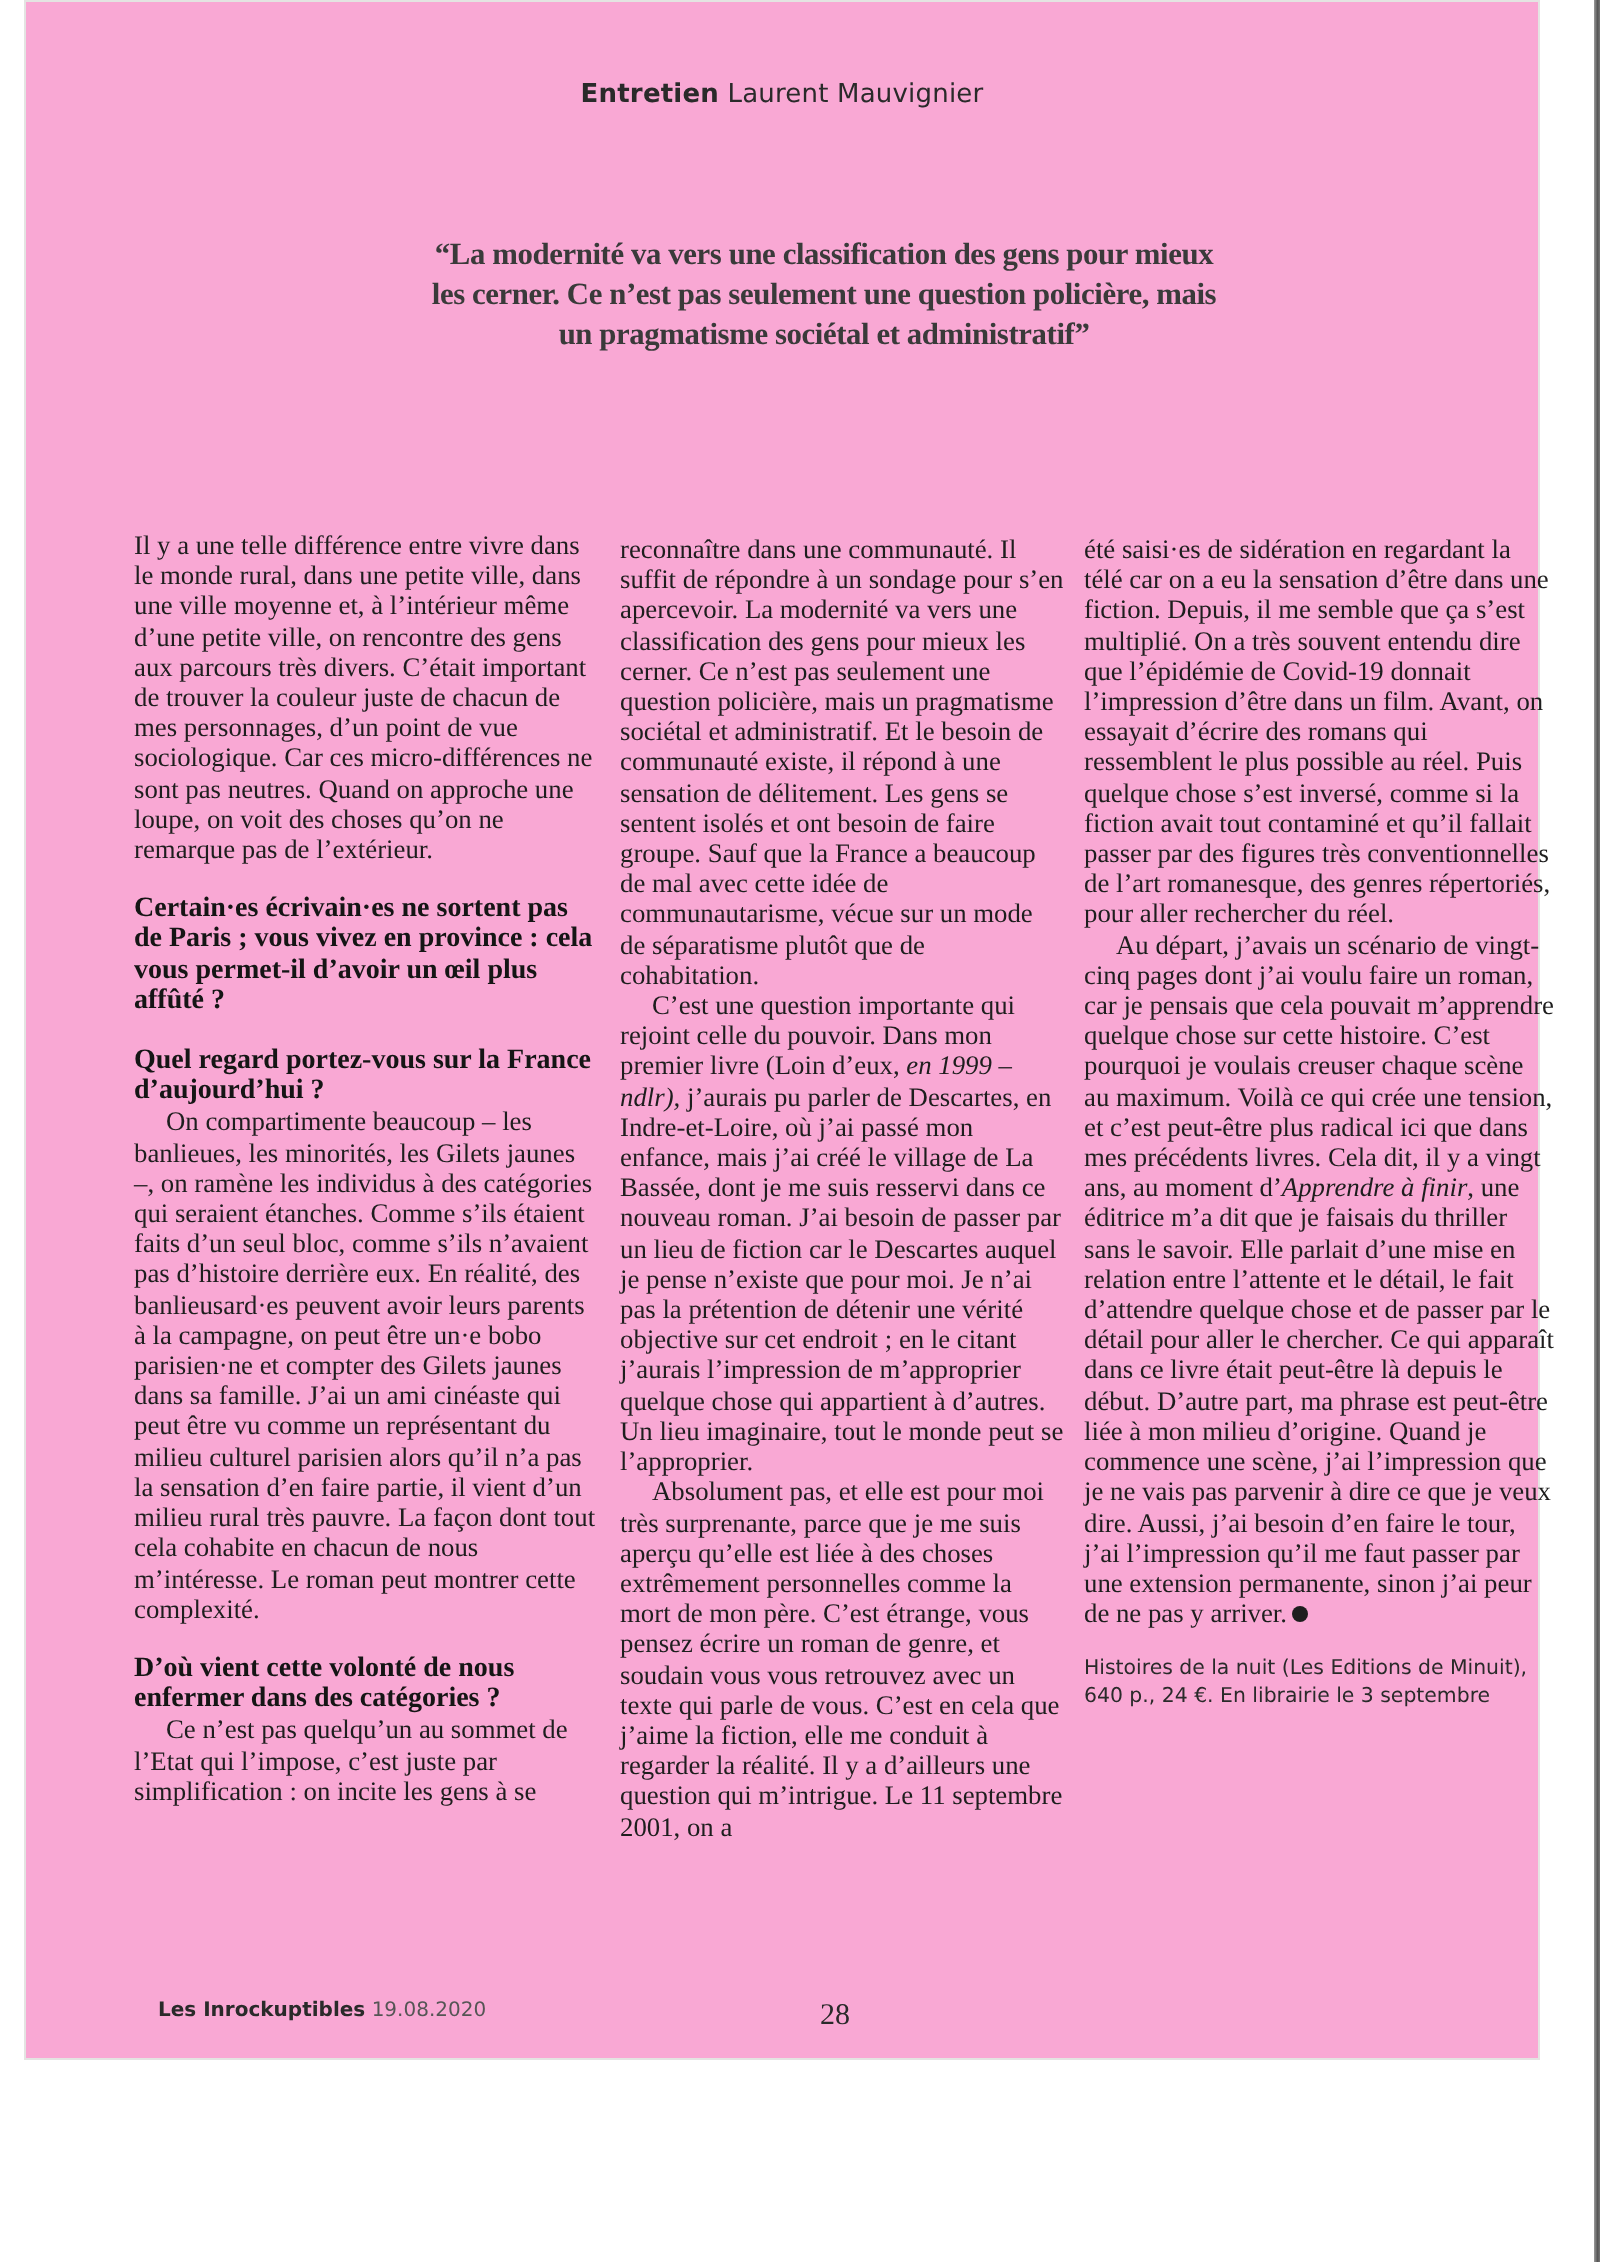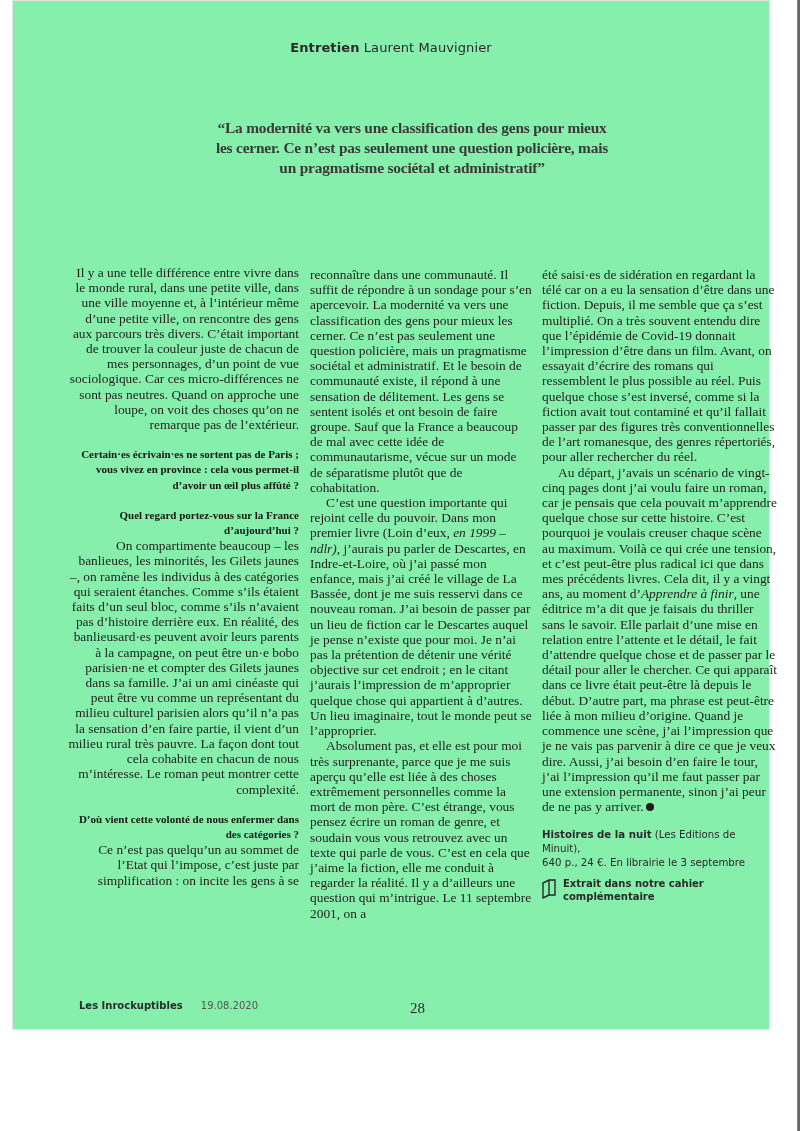--- a/index.html
+++ b/index.html
@@ -2,21 +2,21 @@
 <html><head>
   <meta charset="utf-8">
   <style>
     html, body { margin: 0; padding: 0; }
     body {
       width: 800px; height: 1131px; position: relative; overflow: hidden;
       background: #ffffff;
     }
     .page {
       position: absolute; left: 12px; top: 0; width: 758px; height: 1030px;
-      background: #86efac;
+      background: #f9a8d4;
       box-shadow: inset 0 0 0 1px #e4e4e2;
     }
     .scan-edge {
       position: absolute; right: 0; top: 0; width: 3px; height: 1131px;
       background: linear-gradient(to right, #9a9a9a, #555 60%, #777);
     }
     .kicker {
       position: absolute; top: 40px; left: 0; width: 100%; text-align: center;
       font-family: "DejaVu Sans", sans-serif; font-size: 13px; color: #2a2a2a;
       letter-spacing: 0.1px;
@@ -25,51 +25,51 @@
     .pullquote {
       position: absolute; top: 118px; left: 200px; width: 400px; text-align: center;
       font-family: Liberation Serif, serif; font-weight: bold; font-size: 15.4px;
       line-height: 20px; color: #3a3a3a; letter-spacing: -0.2px;
     }
     .col {
       position: absolute; top: 265px;
       font-family: "Liberation Serif", serif; font-size: 13.4px; line-height: 15.2px;
       color: #1e1e1e;
     }
-    .col1 { left: 55px; width: 232px; text-align: right; }
+    .col1 { left: 55px; width: 232px; }
     .col2 { left: 298px; width: 222px; top: 267px; }
     .col3 { left: 530px; width: 235px; top: 267px; }
     .col p { margin: 0; }
     .col p.indent { text-indent: 16px; }
     .col h3 {
       margin: 15px 0 0 0; font-family: "Liberation Serif", serif; font-weight: bold;
-      font-size: 11px; line-height: 15.2px; color: #151515;
+      font-size: 14px; line-height: 15.2px; color: #151515;
     }
     .col i { font-style: italic; }
     .end-dot {
       display: inline-block; width: 8px; height: 8px; border-radius: 50%;
       background: #1e1e1e; vertical-align: 0px; margin-left: 2px;
     }
     .bookinfo {
       margin-top: 14px; font-family: "DejaVu Sans", sans-serif; font-size: 10.2px;
       line-height: 14px; color: #2a2a2a;
     }
-    .bookinfo b { font-weight: bold; }
+    .bookinfo b { font-weight: normal; }
     .extrait {
       margin-top: 8px; display: flex; align-items: flex-start; gap: 7px;
       font-family: "DejaVu Sans", sans-serif; font-weight: bold; font-size: 10px;
       line-height: 12.5px; color: #2a2a2a;
     }
     .book-icon { width: 14px; height: 20px; flex: none; margin-top: 1px; }
     .footer-pub {
       position: absolute; top: 1000px; left: 67px;
       font-family: "DejaVu Sans", sans-serif; font-size: 10px; color: #2a2a2a;
     }
     .footer-pub b { font-weight: bold; }
-    .footer-pub span.date { color: #555; margin-left: 15px; }
+    .footer-pub span.date { color: #555; }
     .page-num {
       position: absolute; top: 1000px; left: 398px;
       font-family: Liberation Serif, serif; font-size: 15px; color: #2a2a2a;
     }
   </style>
 </head>
 <body>
 
 <div class="page">
 
@@ -97,27 +97,20 @@
 
   <div class="col col3">
     <p>été saisi·es de sidération en regardant la télé car on a eu la sensation d’être dans une fiction. Depuis, il me semble que ça s’est multiplié. On a très souvent entendu dire que l’épidémie de Covid-19 donnait l’impression d’être dans un film. Avant, on essayait d’écrire des romans qui ressemblent le plus possible au réel. Puis quelque chose s’est inversé, comme si la fiction avait tout contaminé et qu’il fallait passer par des figures très conventionnelles de l’art romanesque, des genres répertoriés, pour aller rechercher du réel.</p>
     <p class="indent"><span>Au départ, j’avais un scénario de vingt-cinq pages dont j’ai voulu faire un roman, car je pensais que cela pouvait m’apprendre quelque chose sur cette histoire. C’est pourquoi je voulais creuser chaque scène au maximum. Voilà ce qui crée une tension, et c’est peut-être plus radical ici que dans mes précédents livres. Cela dit, il y a vingt ans, au moment d’</span><i>Apprendre à finir</i><span>, une éditrice m’a dit que je faisais du thriller sans le savoir. Elle parlait d’une mise en relation entre l’attente et le détail, le fait d’attendre quelque chose et de passer par le détail pour aller le chercher. Ce qui apparaît dans ce livre était peut-être là depuis le début. D’autre part, ma phrase est peut-être liée à mon milieu d’origine. Quand je commence une scène, j’ai l’impression que je ne vais pas parvenir à dire ce que je veux dire. Aussi, j’ai besoin d’en faire le tour, j’ai l’impression qu’il me faut passer par une extension permanente, sinon j’ai peur de ne pas y arriver.</span><span class="end-dot"></span></p>
 
     <div class="bookinfo">
       <b>Histoires de la nuit</b><span> (Les Editions de Minuit),</span><br>
       <span>640 p., 24 €. En librairie le 3 septembre</span>
     </div>
 
-    <div class="extrait">
-      <svg class="book-icon" viewBox="0 0 14 20">
-        <path d="M1 4 L7 1 L7 16 L1 19 Z" fill="none" stroke="#2a2a2a" stroke-width="1.4"></path>
-        <path d="M7 1 L13 1 L13 16 L7 16" fill="none" stroke="#2a2a2a" stroke-width="1.4"></path>
-      </svg>
-      <span>Extrait dans notre cahier complémentaire</span>
-    </div>
   </div>
 
   <div class="footer-pub">
     <b>Les Inrockuptibles</b>
     <span class="date">19.08.2020</span>
   </div>
   <div class="page-num">28</div>
 </div>
 
 <div class="scan-edge"></div>

